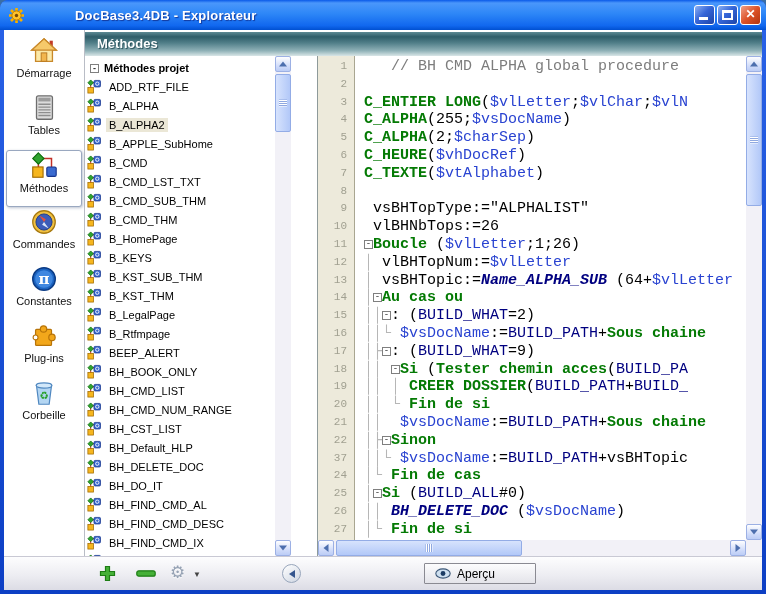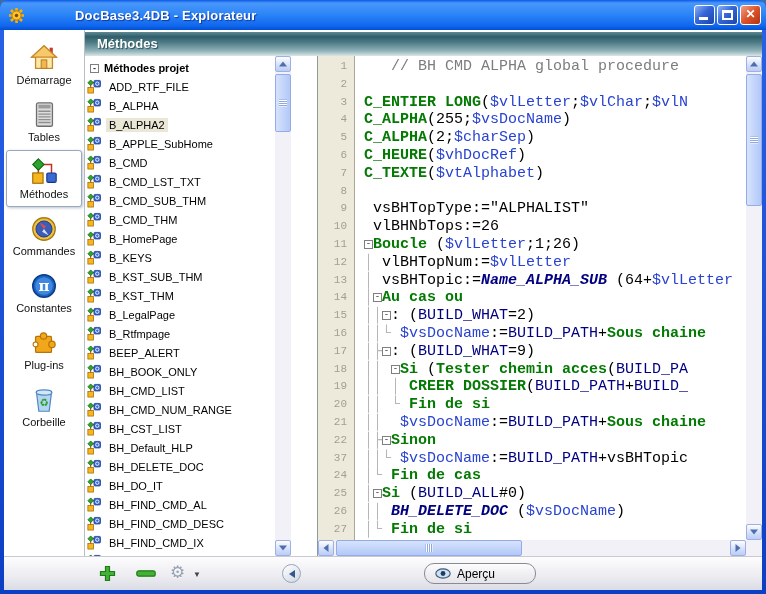--- a/index.html
+++ b/index.html
@@ -18,21 +18,21 @@
     background:linear-gradient(135deg,#8db2f3 0%,#3666d8 45%,#1c44a8 100%);}
   .wbtn.close{background:linear-gradient(135deg,#f0a088 0%,#dd5228 50%,#b23410 100%);}
   .wbtn .dash{position:absolute;left:4px;bottom:4px;width:9px;height:3px;background:#fff;}
   .wbtn .boxg{position:absolute;left:4px;top:4px;width:11px;height:10px;border:2px solid #fff;border-top-width:3px;}
   .wbtn.close span{position:absolute;left:0;top:1px;width:100%;text-align:center;color:#fff;font-size:12px;font-weight:bold;}
   
   .bodyarea{position:absolute;left:4px;right:4px;top:30px;bottom:4px;background:#fff;overflow:hidden;}
   
   .sidebar{position:absolute;left:0;top:0;width:81px;bottom:34px;background:#fff;border-right:1px solid #b9bdc6;
     display:flex;flex-direction:column;align-items:center;padding-top:6px;}
-  .sb-item{width:76px;height:57px;display:flex;flex-direction:column;align-items:center;justify-content:center;cursor:default;}
+  .sb-item{width:76px;height:57px;display:flex;flex-direction:column;align-items:center;cursor:default;}
   .sb-item .lbl{font-size:11px;color:#111;margin-top:1px;}
   .sb-item.selected{border:1px solid #9aa8c0;border-radius:3px;background:#fff;box-shadow:1px 1px 3px rgba(60,80,120,.35);}
   .sb-item svg{display:block;}
   
   .panel-header{position:absolute;left:81px;right:0;top:2px;height:24px;
     background:linear-gradient(180deg,#5d8a94 0%,#2f5d69 20%,#507e88 45%,#8fb1b7 78%,#d9e6e7 100%);
     color:#fff;font-weight:bold;font-size:13px;line-height:24px;padding-left:12px;
     text-shadow:1px 1px 1px #234b55;}
   
   .tree{position:absolute;left:82px;top:26px;width:205px;bottom:34px;background:#fff;overflow:hidden;padding-top:3px;}
@@ -76,21 +76,21 @@
     background:linear-gradient(90deg,#d7e3fd,#b2c8f8);}
   .sb-thumb.h{background:linear-gradient(180deg,#d7e3fd,#b2c8f8);}
   .ridges{position:absolute;left:50%;top:50%;transform:translate(-50%,-50%);width:8px;height:7px;
     background:repeating-linear-gradient(180deg,#8fa8e0 0 1px,#fff 1px 2px);}
   .ridges.h{width:7px;height:8px;background:repeating-linear-gradient(90deg,#8fa8e0 0 1px,#fff 1px 2px);}
   .sb-corner{position:absolute;right:0;bottom:0;width:16px;height:16px;background:#f2f1f7;}
   
   .toolbar{position:absolute;left:0;right:0;bottom:0;height:34px;border-top:1px solid #c9c9d4;
     background:linear-gradient(180deg,#fdfdfe 0%,#ededf2 55%,#dcdce5 100%);}
   .tb-abs{position:absolute;}
-  .apercu-btn{position:absolute;left:420px;top:6px;width:112px;height:21px;border:1px solid #8a8a92;border-radius:10px;
+  .apercu-btn{position:absolute;left:420px;top:6px;width:112px;height:21px;border:1px solid #8a8a92;border-radius:1px;
     background:linear-gradient(180deg,#fcfcfd,#e4e4ea);display:flex;align-items:center;padding-left:10px;gap:6px;
     font-size:12px;color:#000;}
   .comm{position:absolute;left:544px;top:8px;display:flex;align-items:center;gap:6px;font-size:12px;color:#000;margin-top:33px;}
   .gear-glyph{font-family:"DejaVu Sans",sans-serif;font-size:17px;color:#96a2b4;text-shadow:0 1px 0 #fff;}
   .caret{font-size:8px;color:#444;}
   .backbtn{position:absolute;left:278px;top:7px;width:19px;height:19px;border-radius:50%;
     border:1px solid #97a5bb;background:linear-gradient(145deg,#ffffff,#cfd6e2);}
   .backbtn .arr{position:absolute;left:6px;top:5px;width:0;height:0;
     border-top:4.5px solid transparent;border-bottom:4.5px solid transparent;border-right:6px solid #34558e;}
 </style>

